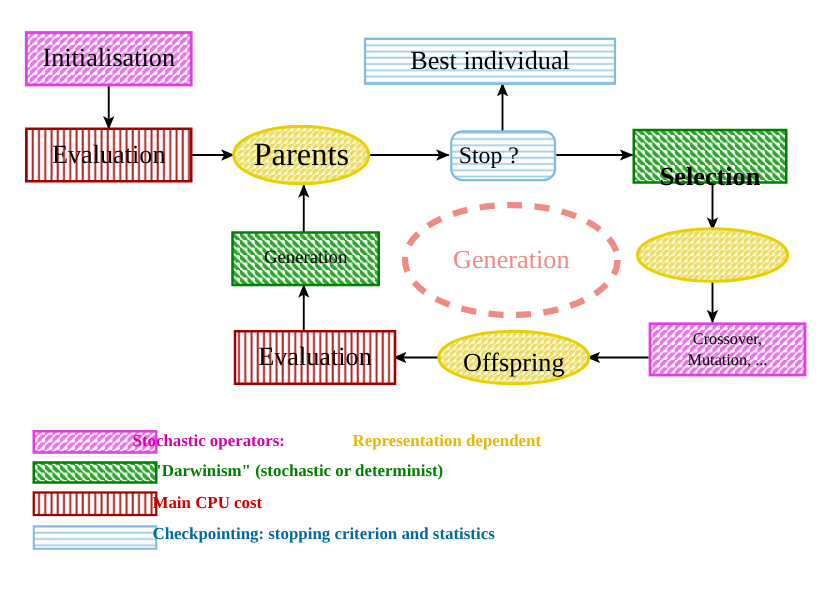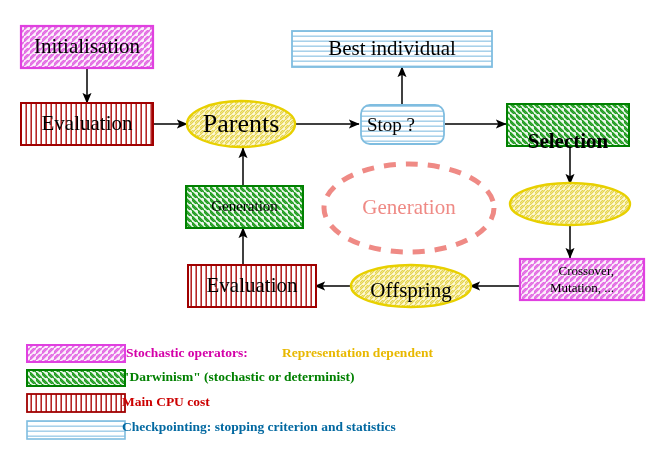--- a/index.html
+++ b/index.html
@@ -135,32 +135,32 @@
 
   <div class="node-label" style="left:187px; top:101px; width:108px; height:46px; font-size:26px;">Parents</div>
 
   <div class="node-label" style="left:292px; top:31px; width:200px; height:36px; font-size:21px;">Best individual</div>
 
   <div class="node-label" style="left:361px; top:105px; width:60px; height:39px; font-size:19px;">Stop ?</div>
 
   <div class="node-label" style="left:507px; top:121px; width:122px; height:42px; font-size:21px;font-weight:bold;">Selection</div>
 
 
-  <div class="node-label" style="left:520px; top:259px; width:124px; height:41px; font-size:13px; line-height:1.28;text-align:right;">Crossover,
+  <div class="node-label" style="left:520px; top:259px; width:124px; height:41px; font-size:13px; line-height:1.28;">Crossover,
 Mutation, ...</div>
 
   <div class="node-label" style="left:351px; top:265px; width:120px; height:52px; font-size:21px;">Offspring</div>
 
   <div class="node-label" style="left:188px; top:265px; width:128px; height:42px; font-size:21px;">Evaluation</div>
 
   <div class="node-label" style="left:186px; top:186px; width:117px; height:42px; font-size:15px;">Generation</div>
 
   <div class="node-label" style="left:324px; top:186px; width:170px; height:44px; font-size:21px; color:#ef8a85;">Generation</div>
 
-  <div class="legend-text" style="left:126px; top:345px; color:#d400a8;">Stochastic operators:</div>
+  <div class="legend-text" style="left:106px; top:345px; color:#d400a8;">Stochastic operators:</div>
   <div class="legend-text" style="left:282px; top:345px; color:#e8b800;">Representation dependent</div>
 
   <div class="legend-text" style="left:122px; top:369px; color:#008000;">"Darwinism" (stochastic or determinist)</div>
 
   <div class="legend-text" style="left:122px; top:394px; color:#cc0000;">Main CPU cost</div>
 
   <div class="legend-text" style="left:122px; top:419px; color:#0369a1;">Checkpointing: stopping criterion and statistics</div>
 
 </div>
 

